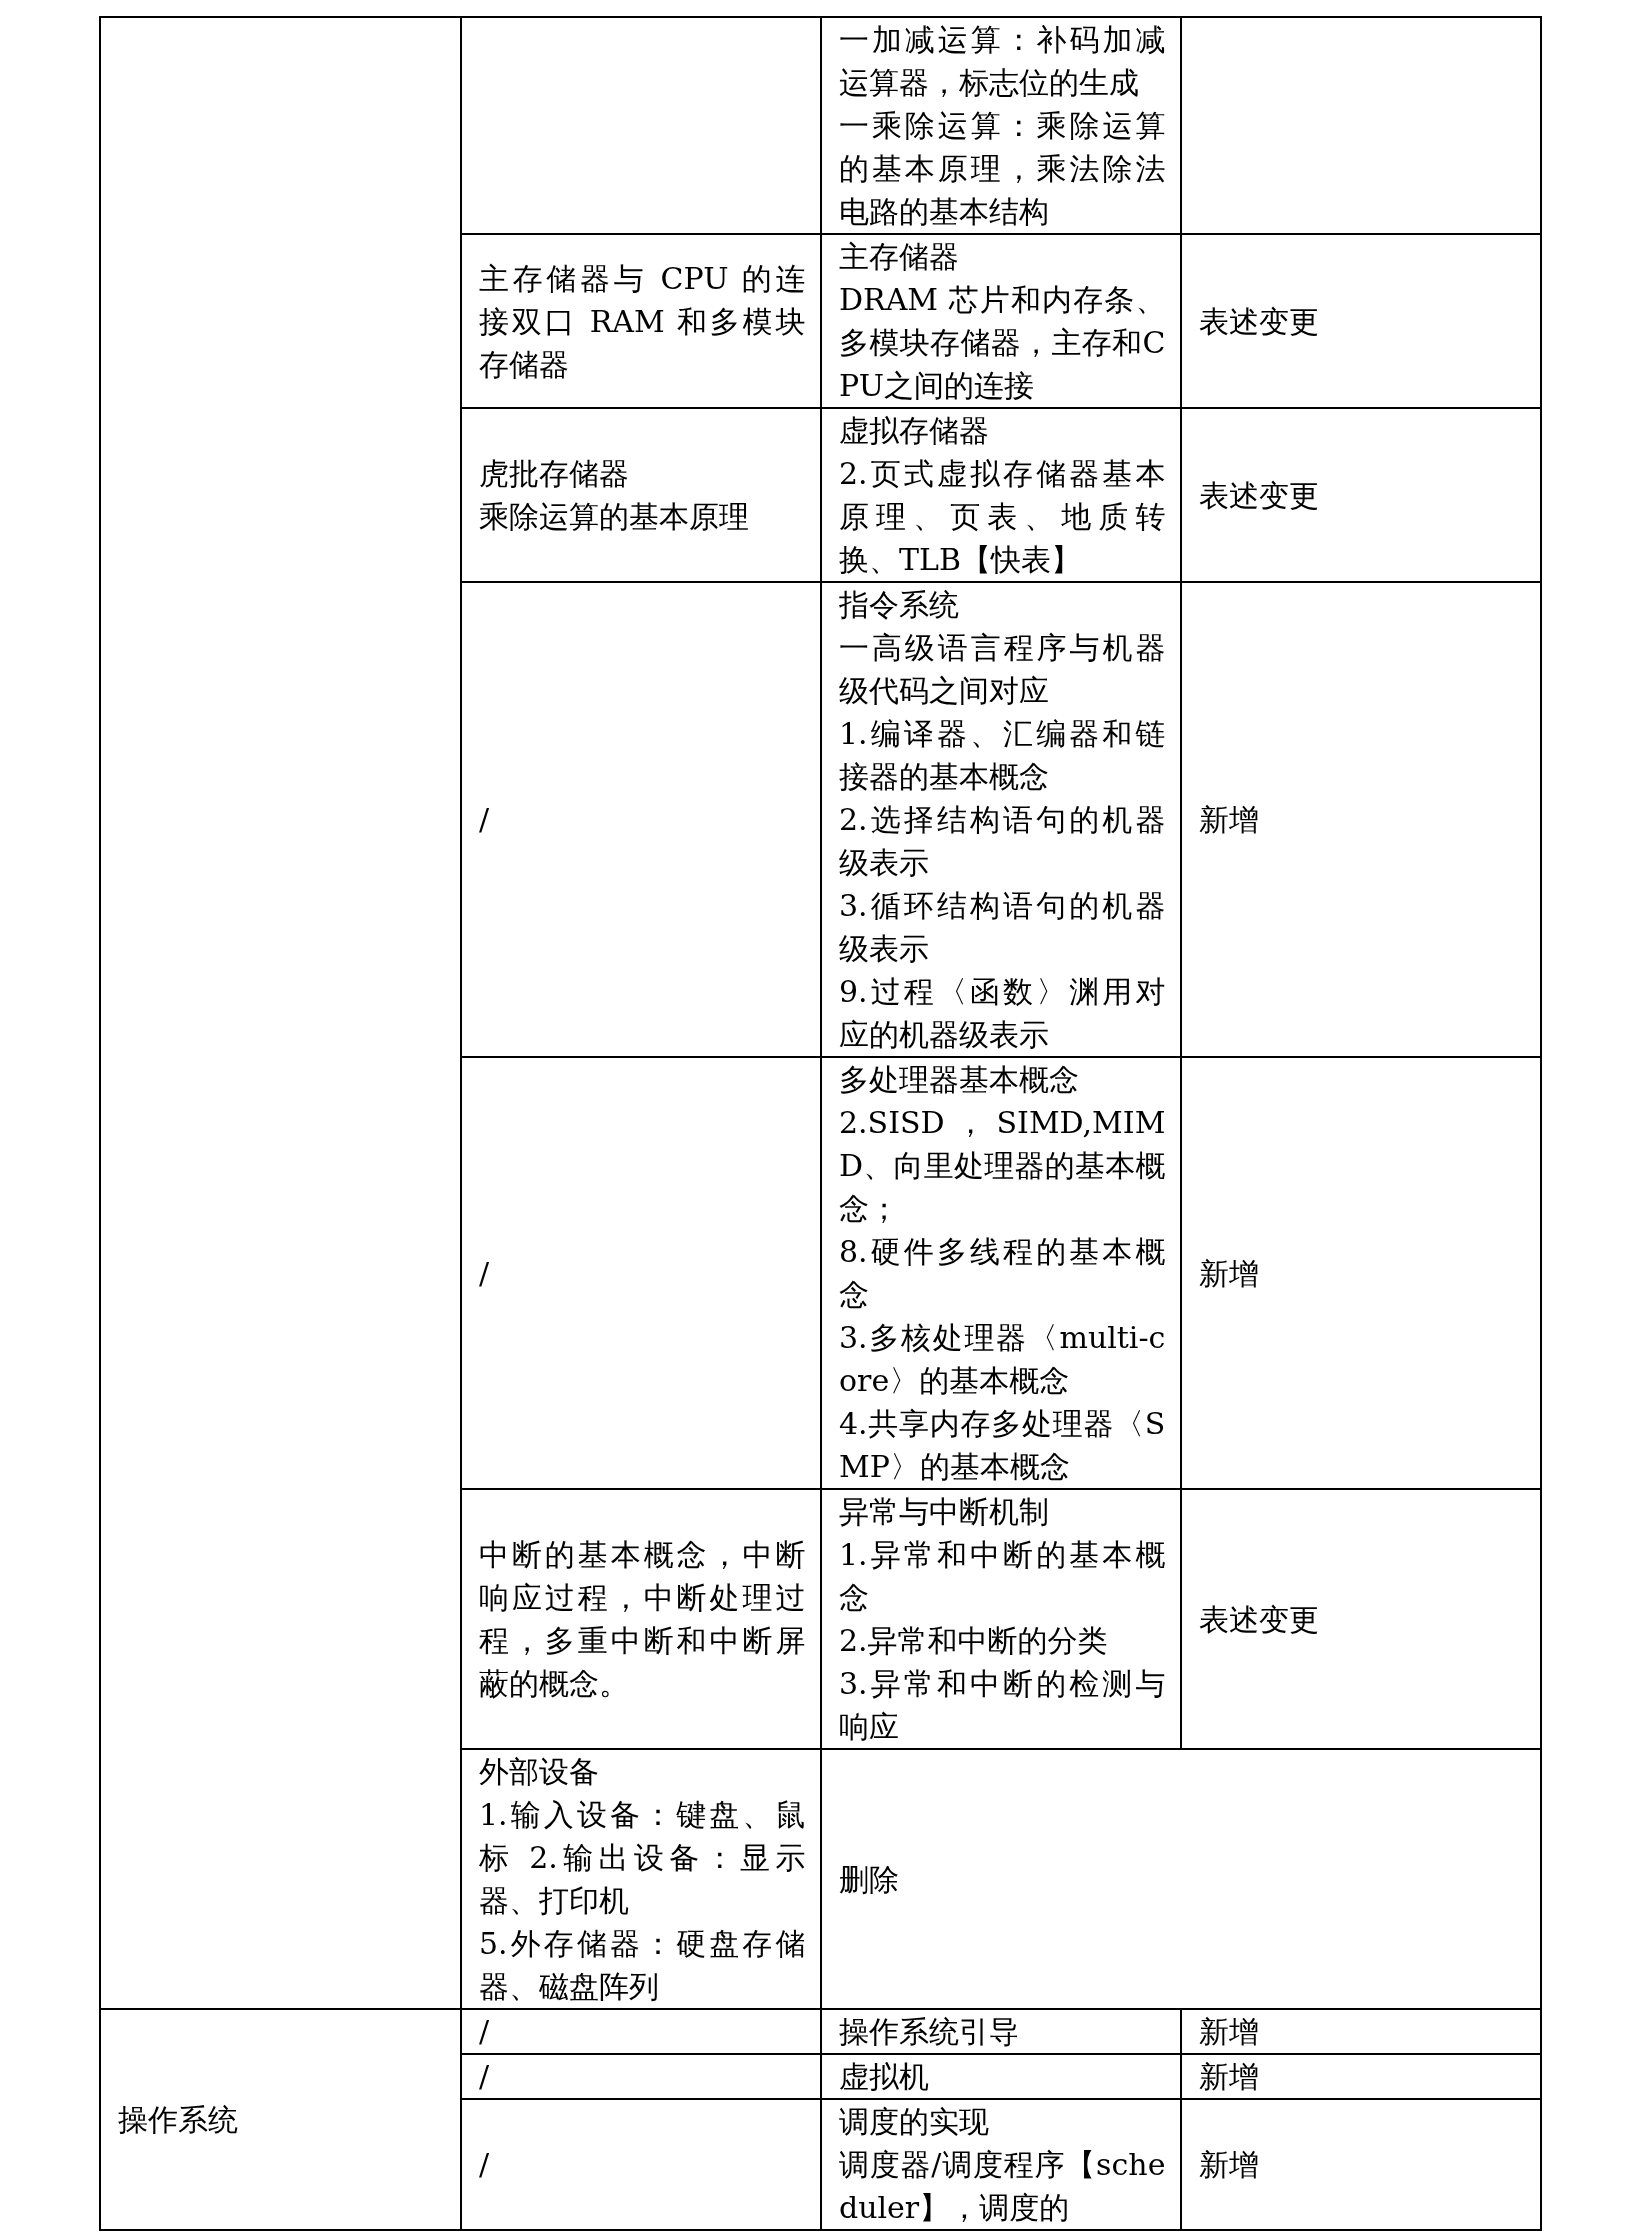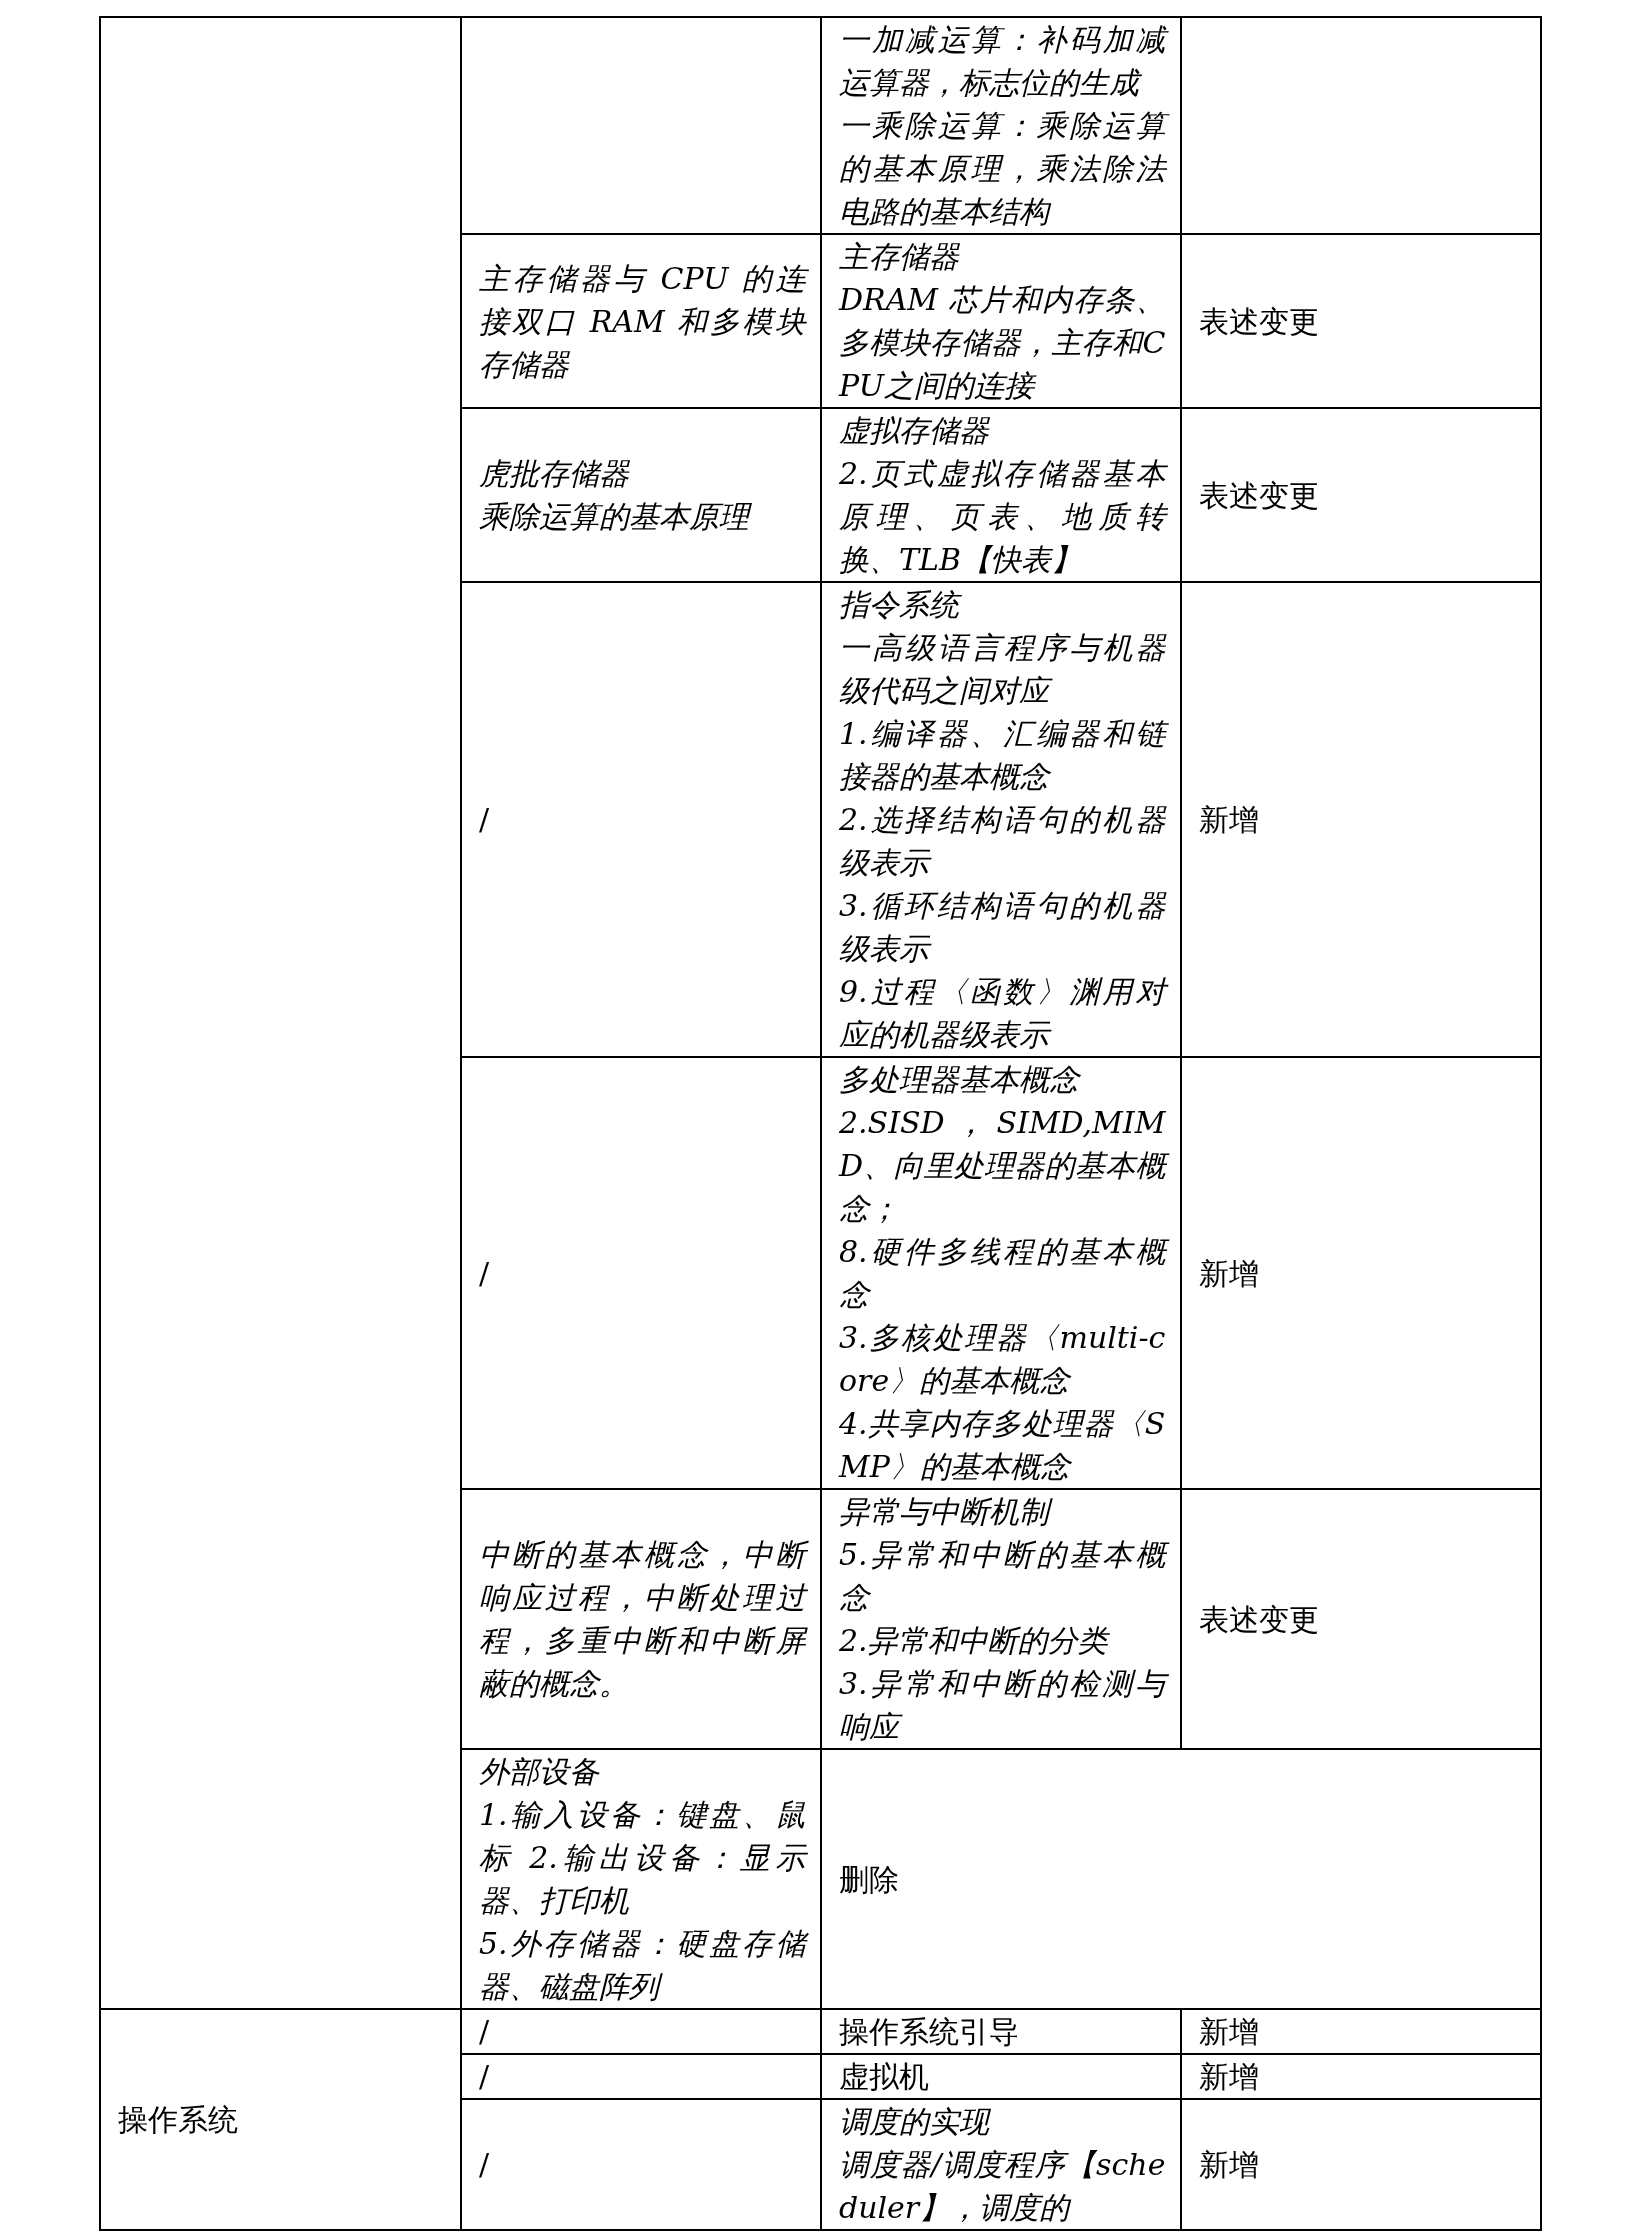--- a/index.html
+++ b/index.html
@@ -4,21 +4,21 @@
 <style>
   html, body { margin: 0; padding: 0; background: #ffffff; }
   body { width: 1650px; height: 2239px; position: relative; overflow: hidden;
          font-family: "DejaVu Serif", "Liberation Serif", serif; color: #000; }
   table.doc { position: absolute; left: 99px; top: 16.3px; border-collapse: collapse;
               table-layout: fixed; width: 1442px; }
   table.doc td { border: 2.8px solid #000; vertical-align: middle; padding: 0 14.6px 0 17px;
                  font-size: 30px; line-height: 43px; text-align: justify; word-break: break-all; }
   col.c1 { width: 361px; } col.c2 { width: 360px; } col.c3 { width: 360px; } col.c4 { width: 360px; }
   td.center { text-align: center; }
-  .line { display: block; font-style: italic; }
+  .line { display: block; }
 </style>
 </head>
 <body>
 
 <table class="doc">
   <colgroup>
       <col class="c1">
       <col class="c2">
       <col class="c3">
       <col class="c4">
@@ -76,21 +76,21 @@
         <span class="line">4.共享内存多处理器〈SMP〉的基本概念</span>
       </td>
       <td class="center">新增</td>
     </tr>
     <tr style="height:257px">
       <td>
         <span class="line">中断的基本概念，中断响应过程，中断处理过程，多重中断和中断屏蔽的概念。</span>
       </td>
       <td>
         <span class="line">异常与中断机制</span>
-        <span class="line">5.异常和中断的基本概念</span>
+        <span class="line">1.异常和中断的基本概念</span>
         <span class="line">2.异常和中断的分类</span>
         <span class="line">3.异常和中断的检测与响应</span>
       </td>
       <td class="center">表述变更</td>
     </tr>
     <tr style="height:257px">
       <td>
         <span class="line">外部设备</span>
         <span class="line">1.输入设备：键盘、鼠标 2.输出设备：显示器、打印机</span>
         <span class="line">5.外存储器：硬盘存储器、磁盘阵列</span>

